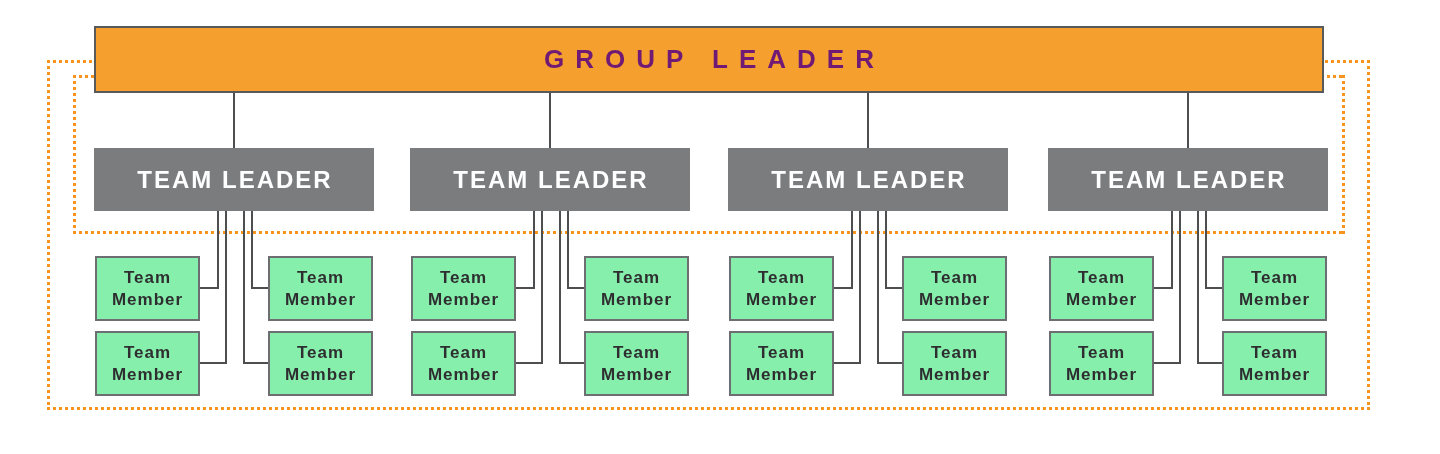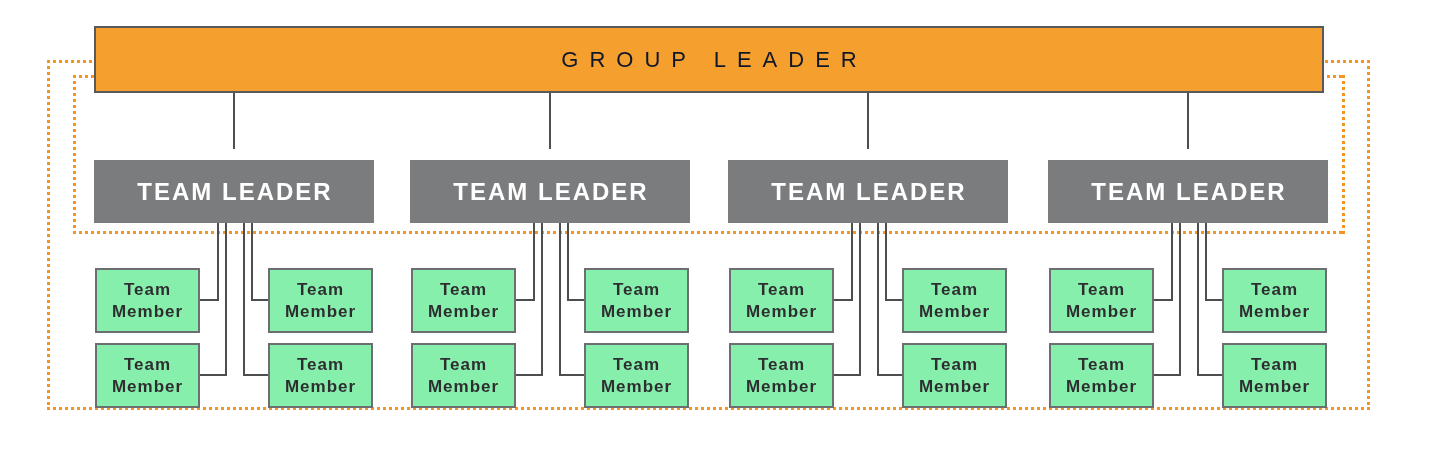--- a/index.html
+++ b/index.html
@@ -38,29 +38,29 @@
   
   .gl-box{
     position:absolute;left:94px;top:26px;width:1230px;height:67px;
     box-sizing:border-box;
     background:var(--orange);
     border:2px solid var(--dark);
     display:flex;align-items:center;justify-content:center;
     z-index:2;
   }
   .gl-box span{
-    color:#0f172a;font-weight:normal;font-size:22px;
+    color:#701a75;font-weight:bold;font-size:26px;
     letter-spacing:11px;margin-right:-11px;white-space:nowrap;
   }
 
   
   .drop{position:absolute;top:92px;width:2px;height:57px;background:var(--line);z-index:1;}
 
   
-  .group{position:absolute;top:148px;width:280px;height:249px;z-index:2;margin-top:12px;}
+  .group{position:absolute;top:148px;width:280px;height:249px;z-index:2;}
   .tl-box{
     position:absolute;left:0;top:0;width:280px;height:63px;
     box-sizing:border-box;
     background:var(--gray);
     display:flex;align-items:center;justify-content:center;
   }
   .tl-box span{
     color:#ffffff;font-weight:bold;font-size:24px;
     letter-spacing:2px;margin-right:-2px;white-space:nowrap;
   }

